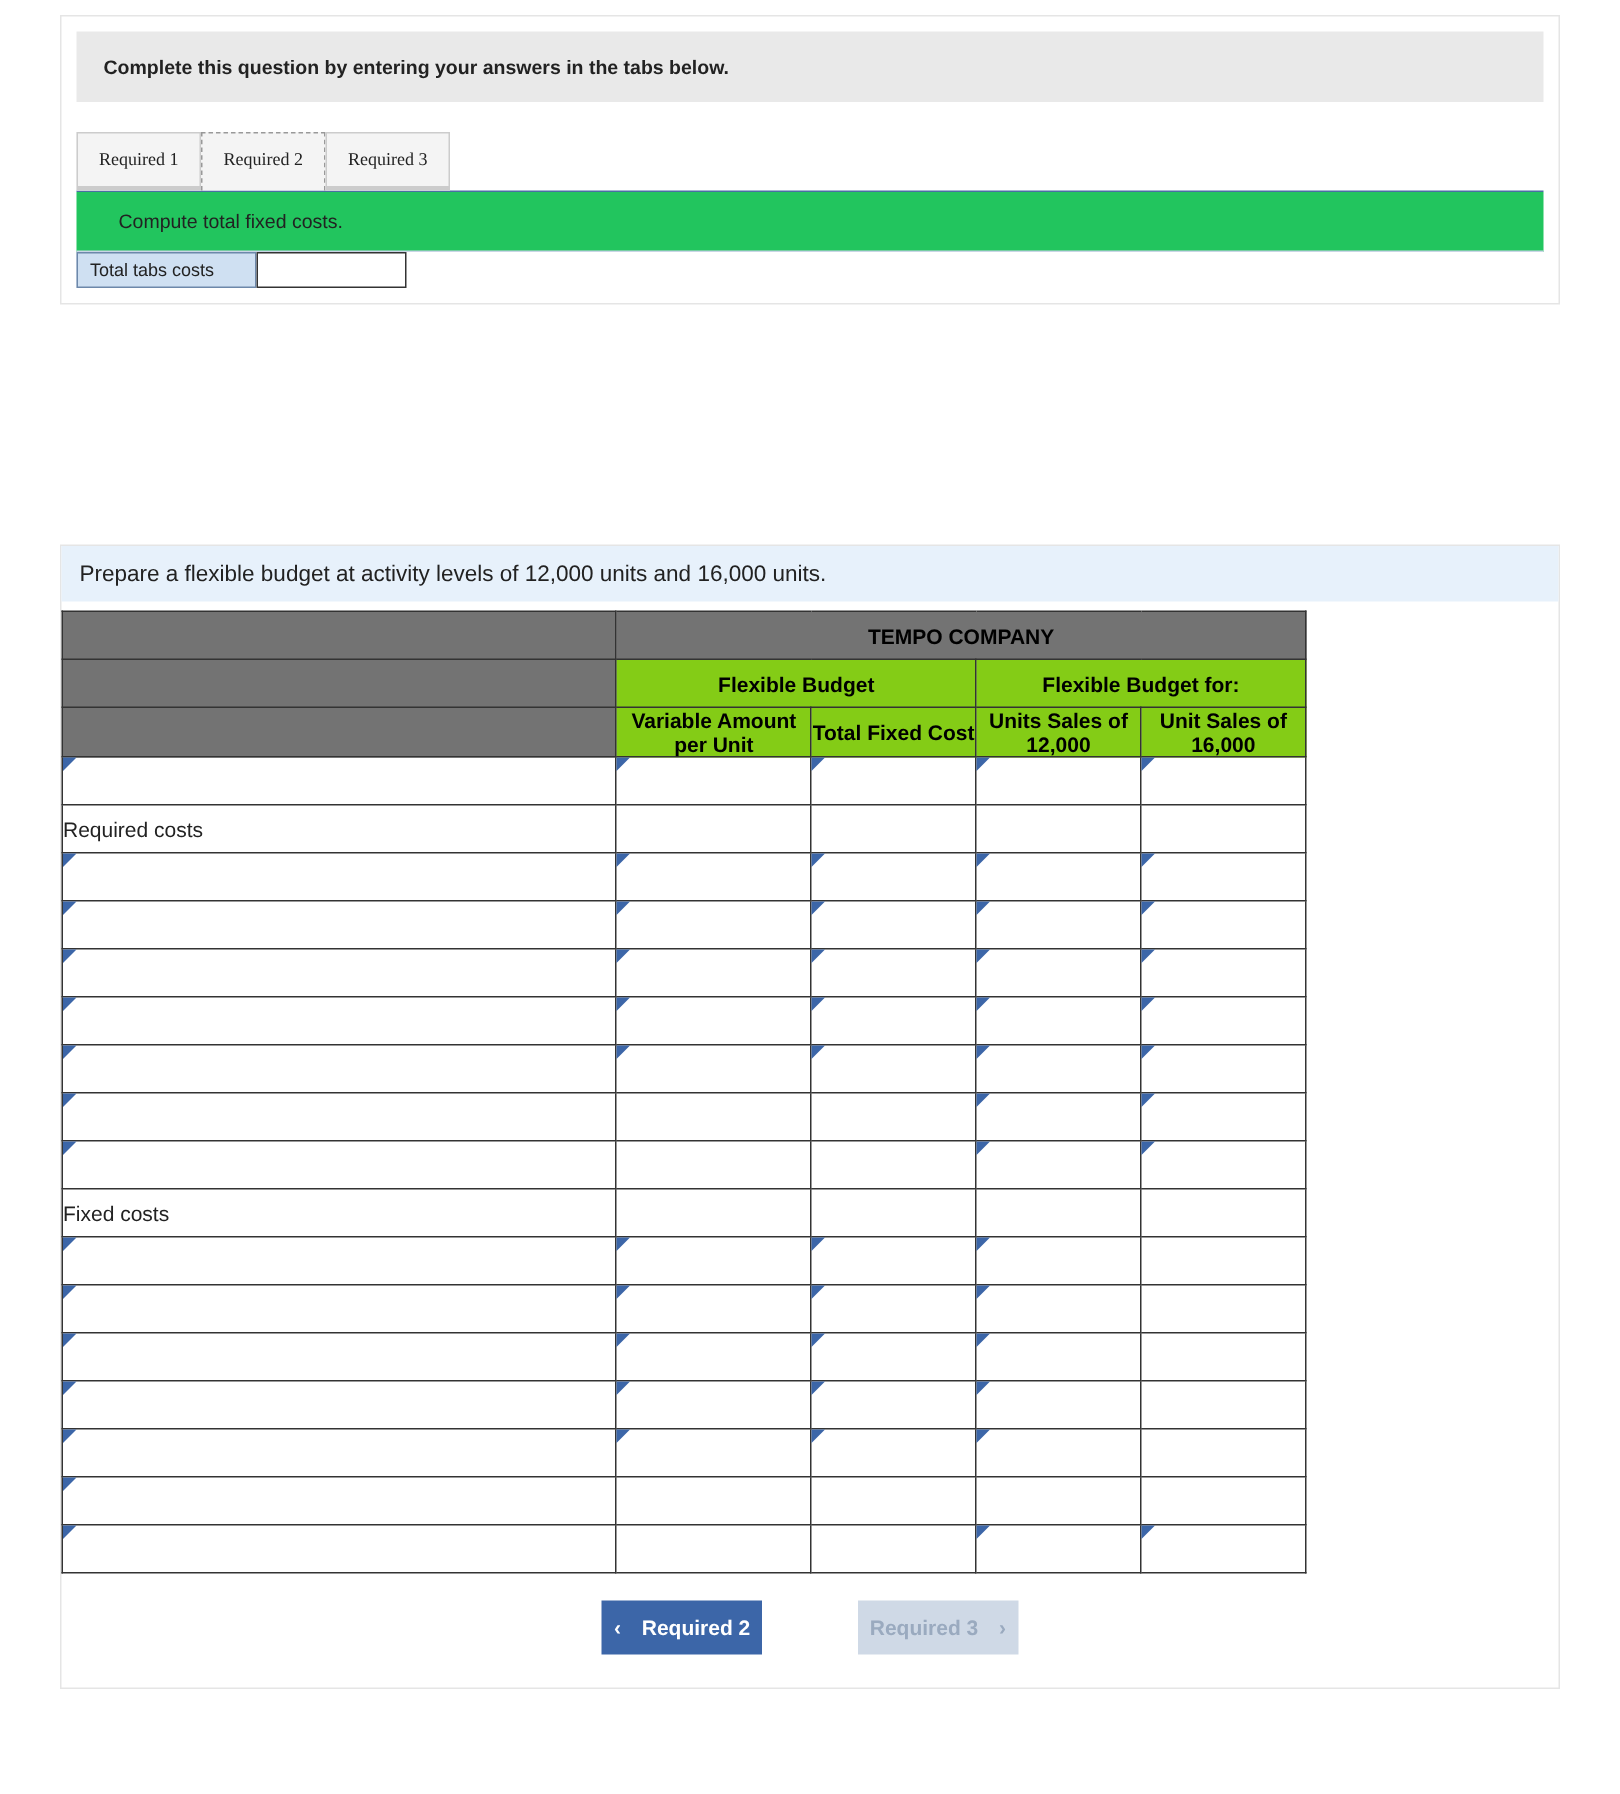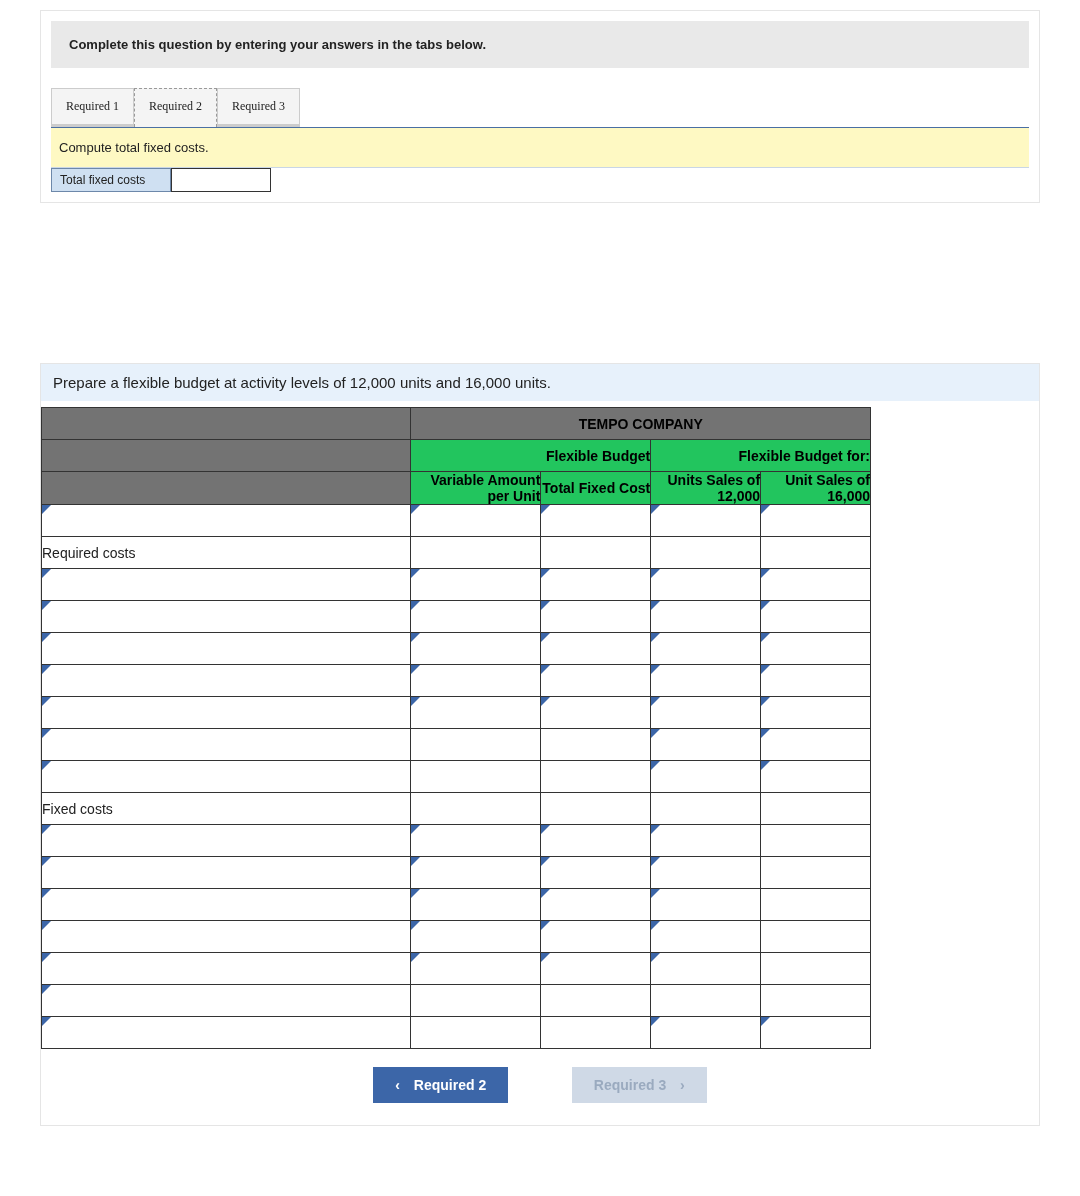--- a/index.html
+++ b/index.html
@@ -33,23 +33,23 @@
     border: 1px dashed #999;
     border-bottom: none;
     background: #f4f4f4;
     padding: 10px 14px;
     font-size: 12px;
     cursor: pointer;
     margin-right: 0;
   }
   .tab.plain { border-style: solid; border-color: #ccc; }
   .sub-instr {
-    background: #fef9c3;
+    background: #22c55e;
     margin: 0 10px;
-    padding: 12px 8px;
+    padding: 12px 28px;
     border-bottom: 1px solid #c9d6e6;
     font-size: 13px;
   }
   .mini-row { margin: 0 10px 10px 10px; display:flex; }
   .mini-label {
     background: #cfe0f2;
     border: 1px solid #6d88aa;
     padding: 4px 8px;
     font-size: 12px;
     width: 120px;
@@ -80,40 +80,40 @@
   }
   table.fb th, table.fb td {
     border: 1px solid #333;
     padding: 0;
     height: 32px;
     font-size: 14px;
     vertical-align: middle;
   }
   th { font-weight: bold; }
   .hdr-blue { background: #737373; text-align: center; color:#000; }
-  .hdr-blue2 { background: #22c55e; text-align: right; color:#000; }
+  .hdr-blue2 { background: #84cc16; text-align: center; color:#000; }
   .col0 { width: 370px; }
   .col1 { width: 130px; }
   .col2 { width: 110px; }
   .col3 { width: 110px; }
   .col4 { width: 110px; }
   .label-cell { padding-left: 6px; font-size: 15px; }
   .input-cell { position: relative; }
   .corner2 {
     position:absolute; left:0; top:0;
     width:0;height:0;
     border-style:solid;
     border-width: 9px 9px 0 0;
     border-color: #3c66a8 transparent transparent transparent;
   }
   .plaincell { background:#fff; }
   .nav-row { text-align:center; padding: 18px 0 22px 0; }
   .nav-btn {
     display:inline-block;
-    padding: 10px 22px;
+    padding: 10px 8px;
     font-weight: bold;
     font-size: 14px;
     margin: 0 30px;
     cursor:pointer;
   }
   .nav-prev { background:#3c66a8; color:#fff; }
   .nav-prev .chev { margin-right:10px; }
   .nav-next { background:#cfd9e6; color:#9aaabf; }
   .nav-next .chev { margin-left:10px; }
 </style>
@@ -125,21 +125,21 @@
 
   <div class="tabs-row">
     <div class="tab plain">Required 1</div>
     <div class="tab">Required 2</div>
     <div class="tab plain">Required 3</div>
   </div>
 
   <div class="sub-instr">Compute total fixed costs.</div>
 
   <div class="mini-row">
-    <div class="mini-label">Total fixed costs</div>
+    <div class="mini-label">Total tabs costs</div>
     <input class="mini-input" type="text" value="" style="">
   </div>
 </div>
 
 <div class="panel2">
   <div class="sub-instr2">Prepare a flexible budget at activity levels of 12,000 units and 16,000 units.</div>
 
   <table class="fb">
     <colgroup>
       <col class="col0">

